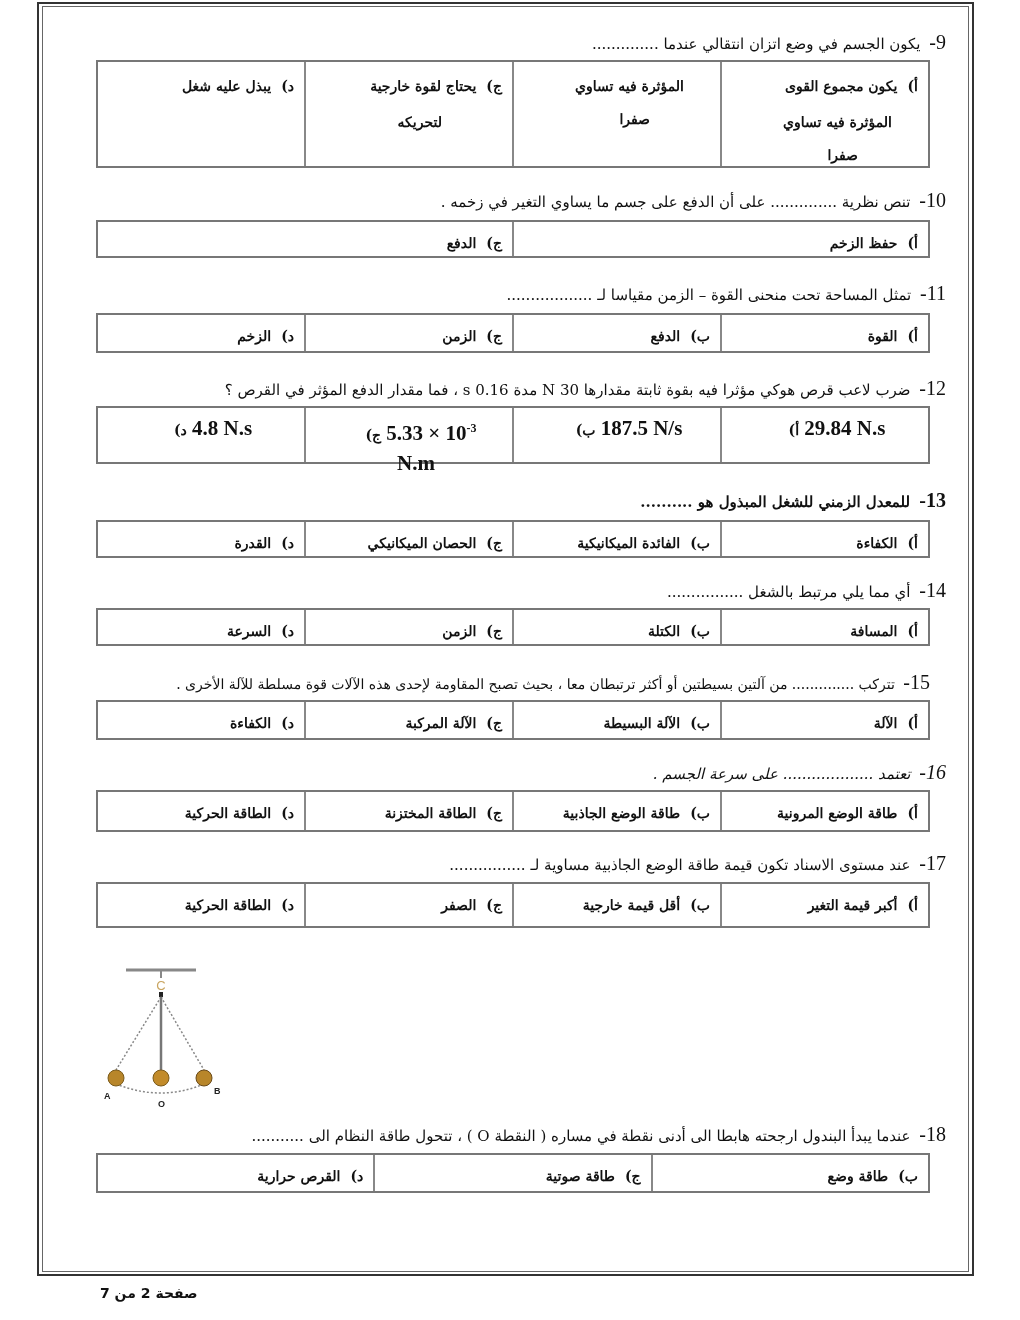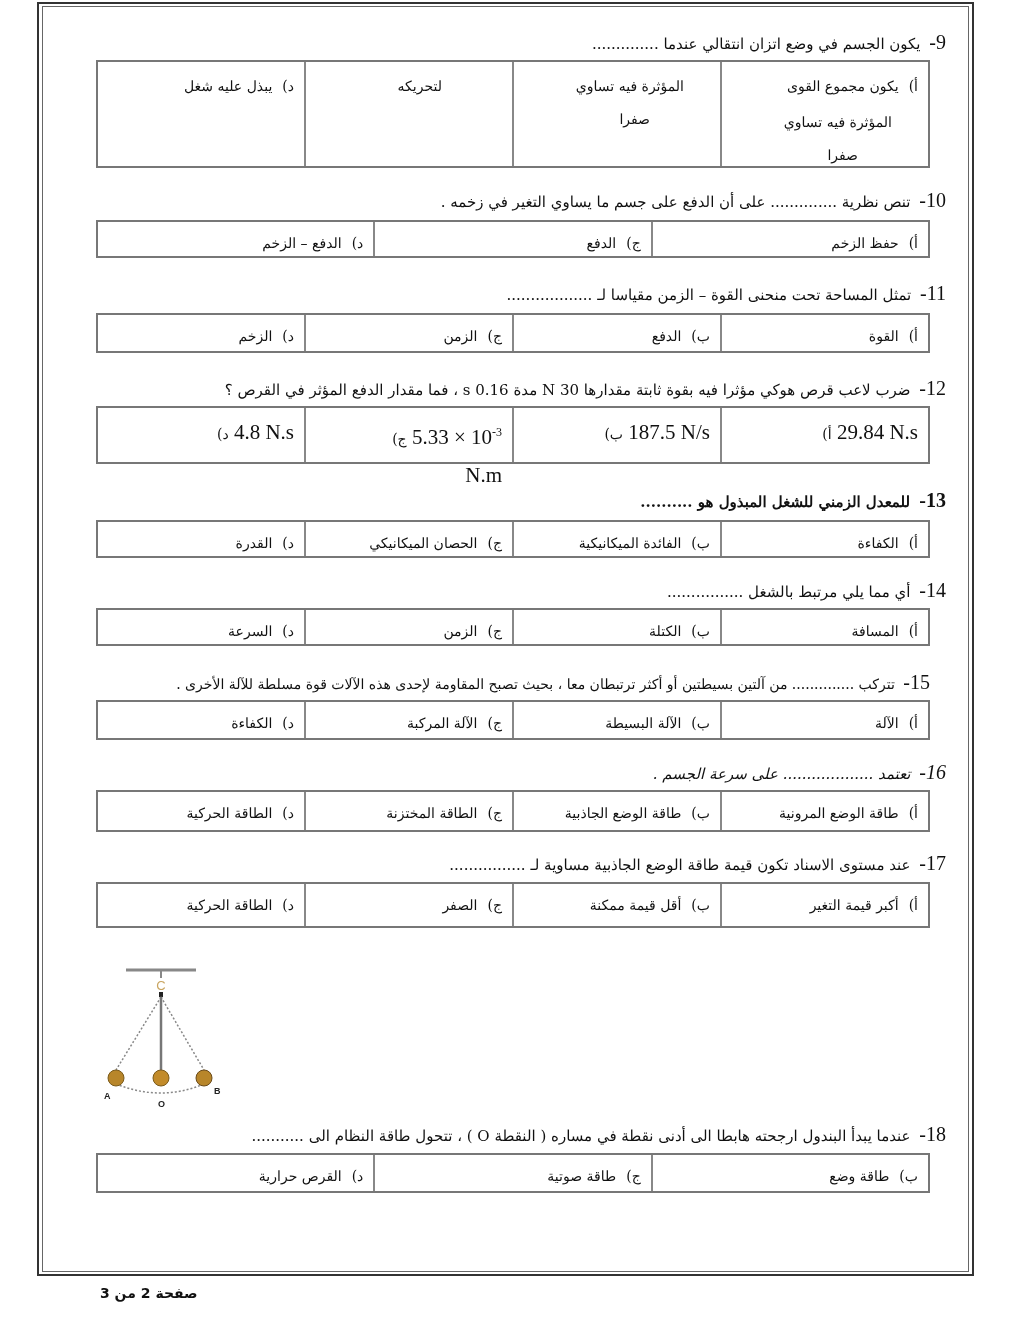--- a/index.html
+++ b/index.html
@@ -9,24 +9,24 @@
                    border: 2px solid #333; box-sizing: border-box; }
     .frame-inner { position: absolute; left: 42px; top: 6px; width: 927px; height: 1266px;
                    border: 1px solid #666; box-sizing: border-box; }
     .page { position: absolute; left: 96px; top: 0; width: 834px; direction: rtl; }
     .question { position: absolute; left: 16px; width: 834px; direction: rtl;
                 font-size: 15px; line-height: 20px; white-space: nowrap; }
     .question .num { font-family: "Liberation Serif", serif; font-size: 20px; margin-left: 4px; }
     .options { position: absolute; left: 0; width: 834px; display: flex; direction: rtl;
                border: 2px solid #777; box-sizing: border-box; background: #fff; }
     .opt { flex: 1; border-left: 2px solid #888; box-sizing: border-box; padding: 6px 10px 4px 24px;
-           font-size: 14px; line-height: 30px; position: relative; }
+           font-size: 14px; line-height: 30px; position: relative; font-weight: bold; }
     .opt:last-child { border-left: none; }
     .opt .letter { margin-left: 10px; }
-    .opt.latin { font-family: "Liberation Serif", serif; font-size: 21px; line-height: 36px; }
+    .opt.latin { font-family: "Liberation Serif", serif; font-size: 21px; line-height: 28px; text-align: center; }
     .opt.latin .letter { font-family: "DejaVu Serif", serif; font-size: 14px; }
     .opt.multi .line { display: block; line-height: 36px; }
     .footer { position: absolute; left: 100px; top: 1285px; font-family: "DejaVu Sans", sans-serif;
               font-size: 14px; font-weight: bold; direction: rtl; }
     .pendulum { position: absolute; left: 96px; top: 962px; width: 140px; height: 150px; }
   </style>
 </head>
 <body>
 
 <div class="frame-outer"></div>
@@ -42,35 +42,35 @@
     <div class="opt multi">
       <span class="line"><span class="letter">أ)</span><span>يكون مجموع القوى</span></span>
       <span class="line" style="padding-right:26px">المؤثرة فيه تساوي</span>
       <span class="line" style="padding-right:60px;line-height:30px">صفرا</span>
     </div>
     <div class="opt multi">
       <span class="line" style="padding-right:26px">المؤثرة فيه تساوي</span>
       <span class="line" style="padding-right:60px;line-height:30px">صفرا</span>
     </div>
     <div class="opt multi">
+      <span class="line"><span class="letter">ج)</span><span>يحتاج لقوة خارجية</span></span>
       <span class="line" style="padding-right:60px">لتحريكه</span>
     </div>
     <div class="opt multi">
       <span class="line"><span class="letter">د)</span><span>يبذل عليه شغل</span></span>
     </div>
   </div>
 
   <div class="question" style="top:190px;">
     <span class="num">10-</span>
     <span>تنص نظرية .............. على أن الدفع على جسم ما يساوي التغير في زخمه .</span>
   </div>
   <div class="options" style="top:220px;height:38px;">
     <div class="opt"><span class="letter">أ)</span><span>حفظ الزخم</span></div>
     <div class="opt"><span class="letter">ج)</span><span>الدفع</span></div>
-    <div class="opt"><span class="letter">د)</span><span>الدفع – الزخم</span></div>
   </div>
 
   <div class="question" style="top:283px;">
     <span class="num">11-</span>
     <span>تمثل المساحة تحت منحنى القوة – الزمن مقياسا لـ ..................</span>
   </div>
   <div class="options" style="top:313px;height:40px;">
     <div class="opt"><span class="letter">أ)</span><span>القوة</span></div>
     <div class="opt"><span class="letter">ب)</span><span>الدفع</span></div>
     <div class="opt"><span class="letter">ج)</span><span>الزمن</span></div>
@@ -134,21 +134,21 @@
     <div class="opt"><span class="letter">ج)</span><span>الطاقة المختزنة</span></div>
     <div class="opt"><span class="letter">د)</span><span>الطاقة الحركية</span></div>
   </div>
 
   <div class="question" style="top:853px;">
     <span class="num">17-</span>
     <span>عند مستوى الاسناد تكون قيمة طاقة الوضع الجاذبية مساوية لـ ................</span>
   </div>
   <div class="options" style="top:882px;height:46px;">
     <div class="opt"><span class="letter">أ)</span><span>أكبر قيمة التغير</span></div>
-    <div class="opt"><span class="letter">ب)</span><span>أقل قيمة ممكنة</span></div>
+    <div class="opt"><span class="letter">ب)</span><span>أقل قيمة خارجية</span></div>
     <div class="opt"><span class="letter">ج)</span><span>الصفر</span></div>
     <div class="opt"><span class="letter">د)</span><span>الطاقة الحركية</span></div>
   </div>
 
   <div class="question" style="top:1124px;">
     <span class="num">18-</span>
     <span>عندما يبدأ البندول ارجحته هابطا الى أدنى نقطة في مساره ( النقطة O ) ، تتحول طاقة النظام الى ...........</span>
   </div>
   <div class="options" style="top:1153px;height:40px;">
     <div class="opt"><span class="letter">ب)</span><span>طاقة وضع</span></div>
@@ -167,13 +167,13 @@
   <line x1="65" y1="35" x2="65" y2="108" stroke="#777" stroke-width="2.5"></line>
   <path d="M20 122 Q65 140 108 122" fill="none" stroke="#888" stroke-width="1.5" stroke-dasharray="2,2"></path>
   <circle cx="20" cy="116" r="8" fill="#b8862a" stroke="#7a5a1a"></circle>
   <circle cx="65" cy="116" r="8" fill="#c28b2a" stroke="#7a5a1a"></circle>
   <circle cx="108" cy="116" r="8" fill="#b8862a" stroke="#6a4a1a"></circle>
   <text x="8" y="137" font-family="Liberation Sans, sans-serif" font-size="9" font-weight="bold" fill="#222">A</text>
   <text x="62" y="145" font-family="Liberation Sans, sans-serif" font-size="9" font-weight="bold" fill="#222">O</text>
   <text x="118" y="132" font-family="Liberation Sans, sans-serif" font-size="9" font-weight="bold" fill="#222">B</text>
 </svg>
 
-<div class="footer">صفحة 2 من 3</div>
+<div class="footer">صفحة 2 من 7</div>
 
 </body></html>

